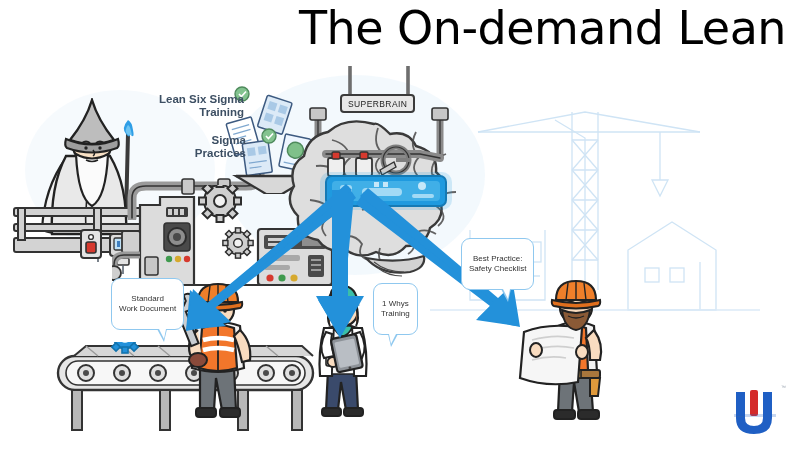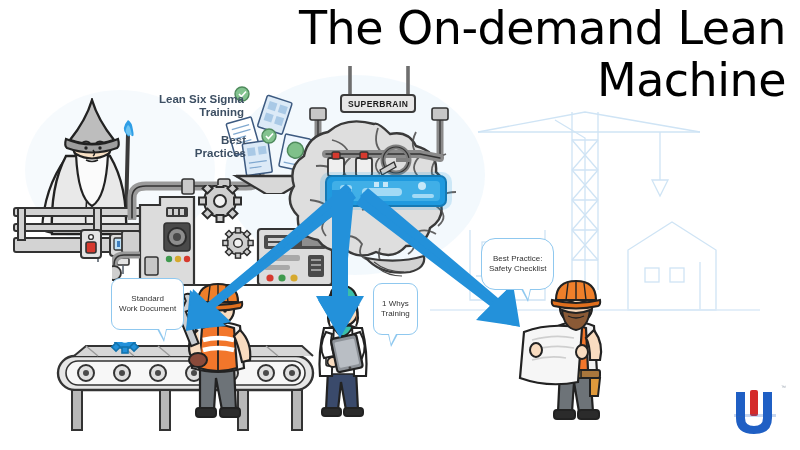--- a/index.html
+++ b/index.html
@@ -42,28 +42,28 @@
   }
   .bubble .tail::after{
     content:"";position:absolute;left:-5px;top:-13px;width:0;height:0;
     border-left:5px solid transparent;border-right:2px solid transparent;
     border-top:10px solid #ffffff;
   }
   #bub-swd{left:111px;top:278px;}
   #bub-swd .tail{right:16px;bottom:-13px;}
   #bub-5w{left:373px;top:283px;}
   #bub-5w .tail{left:14px;bottom:-13px;transform:scaleX(-1);}
-  #bub-bp{left:481px;top:238px;border-radius:14px;}
+  #bub-bp{left:461px;top:238px;}
   #bub-bp .tail{right:22px;bottom:-13px;}
 
   
   #superbrain{
     position:absolute;left:340px;top:94px;z-index:30;
     background:#e8e8e8;border:2.2px solid #3b3b3b;border-radius:4px;
-    font-family:"Liberation Sans",sans-serif;font-weight:bold;
+    font-family:"Liberation Sans",sans-serif;font-weight:normal;
     font-size:8.5px;letter-spacing:.4px;color:#1c1c1c;
     padding:2.5px 6px;
   }
 
   
   #logo{position:absolute;right:14px;bottom:8px;z-index:50;width:62px;height:58px;}
   #logo .tm{position:absolute;right:0;top:0;font-size:5px;color:#9aa4b0;}
 
   
   .scene{position:absolute;}
@@ -98,21 +98,20 @@
 
       <path d="M430 310 L760 310" stroke="#dbeaf7"></path>
 
     </g>
     <ellipse cx="355" cy="175" rx="130" ry="100" fill="#eaf4fb" opacity=".55"></ellipse>
     <ellipse cx="120" cy="170" rx="95" ry="80" fill="#eef6fc" opacity=".5"></ellipse>
   </svg>
 
   <div class="title">
     <span class="tline">The On-demand Lean</span>
-    <span class="tline">Machine</span>
   </div>
 
   <svg class="scene" style="left:8px;top:98px;z-index:20;" width="175" height="165" viewBox="0 0 175 165">
 
     <path d="M120 36 L118 118" stroke="#3a3a3a" stroke-width="4" fill="none" stroke-linecap="round"></path>
     <path d="M120 22 q-7 8 -2 14 q4 5 4 0 q5 6 3 -4 q-1 -8 -5 -10z" fill="#2f9ee6"></path>
     <path d="M120 27 q-4 5 -1 9 q3 3 3 0 q3 4 1 -3 q-1 -5 -3 -6z" fill="#6ec4f2"></path>
 
     <path d="M58 60 q-22 30 -24 72 q16 6 32 3 l0 -60z" fill="#f2f2f2" stroke="#222" stroke-width="2.2"></path>
     <path d="M58 58 q-16 30 -14 78 l74 0 q2 -48 -16 -78z" fill="#e9e9e9" stroke="#222" stroke-width="2.4"></path>
@@ -153,21 +152,21 @@
     <rect x="36" y="10" width="18" height="12" rx="1.5" fill="#bfe0f5" stroke="#333" stroke-width="1.3"></rect>
     <rect x="39" y="13" width="3" height="6" fill="#3f7fc0"></rect>
       <rect x="44" y="13" width="3" height="6" fill="#3f7fc0"></rect>
     <rect x="49" y="13" width="3" height="6" fill="#3f7fc0"></rect>
     <rect x="39" y="30" width="12" height="7" rx="1.5" fill="#e3e3e3" stroke="#333" stroke-width="1.6"></rect>
     <path d="M45 37 L45 46" stroke="#5b6570" stroke-width="1.6"></path>
   </svg>
 
   <div class="bluelabel" id="lbl-lss" style="white-space:pre-line">Lean Six Sigma
 Training</div>
-  <div class="bluelabel" id="lbl-bp" style="white-space:pre-line">Best
+  <div class="bluelabel" id="lbl-bp" style="white-space:pre-line">Sigma
 Practices</div>
 
   <svg class="scene" style="left:212px;top:84px;z-index:22;" width="115" height="110" viewBox="0 0 115 110">
     <g stroke="#3d5a80" stroke-width="1.5">
 
       <g transform="rotate(-16 30 52)">
         <rect x="18" y="36" width="26" height="33" rx="1.5" fill="#ffffff"></rect>
         <path d="M22 43 h18 M22 48 h18 M22 53 h12 M22 58 h16" stroke="#7fa8d0" stroke-width="1.2"></path>
       </g>
       <g transform="rotate(18 62 30)">

